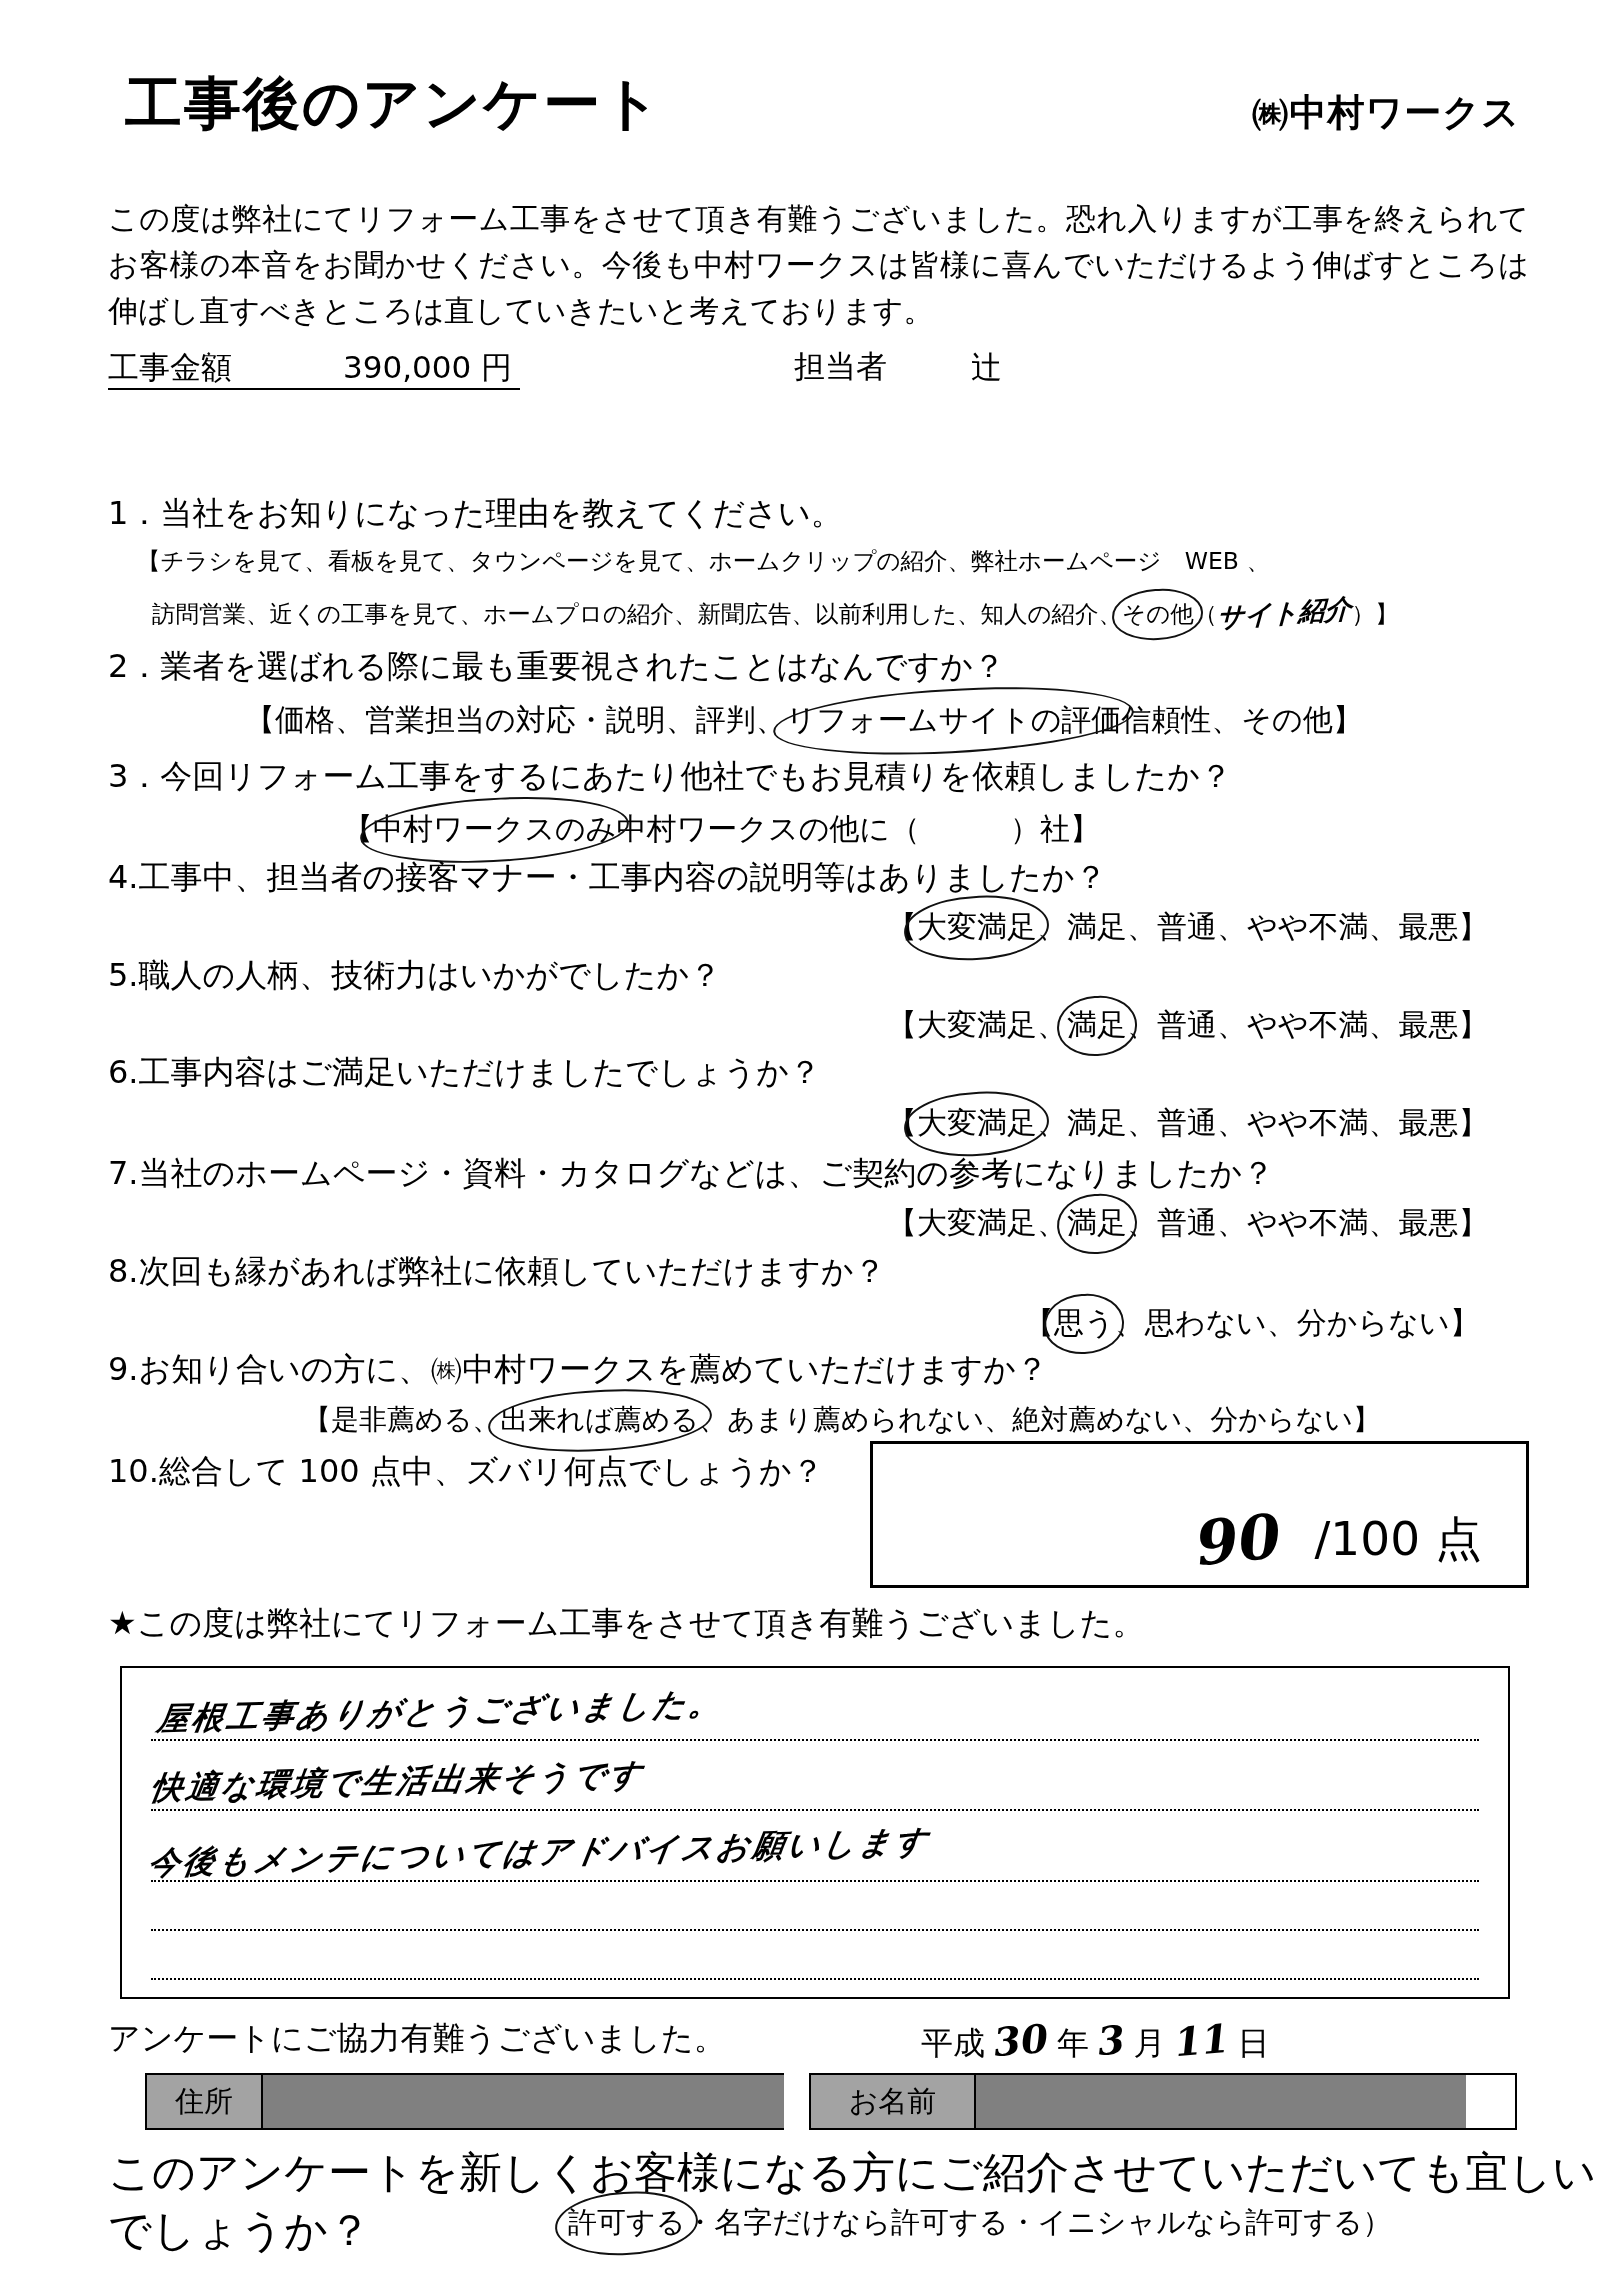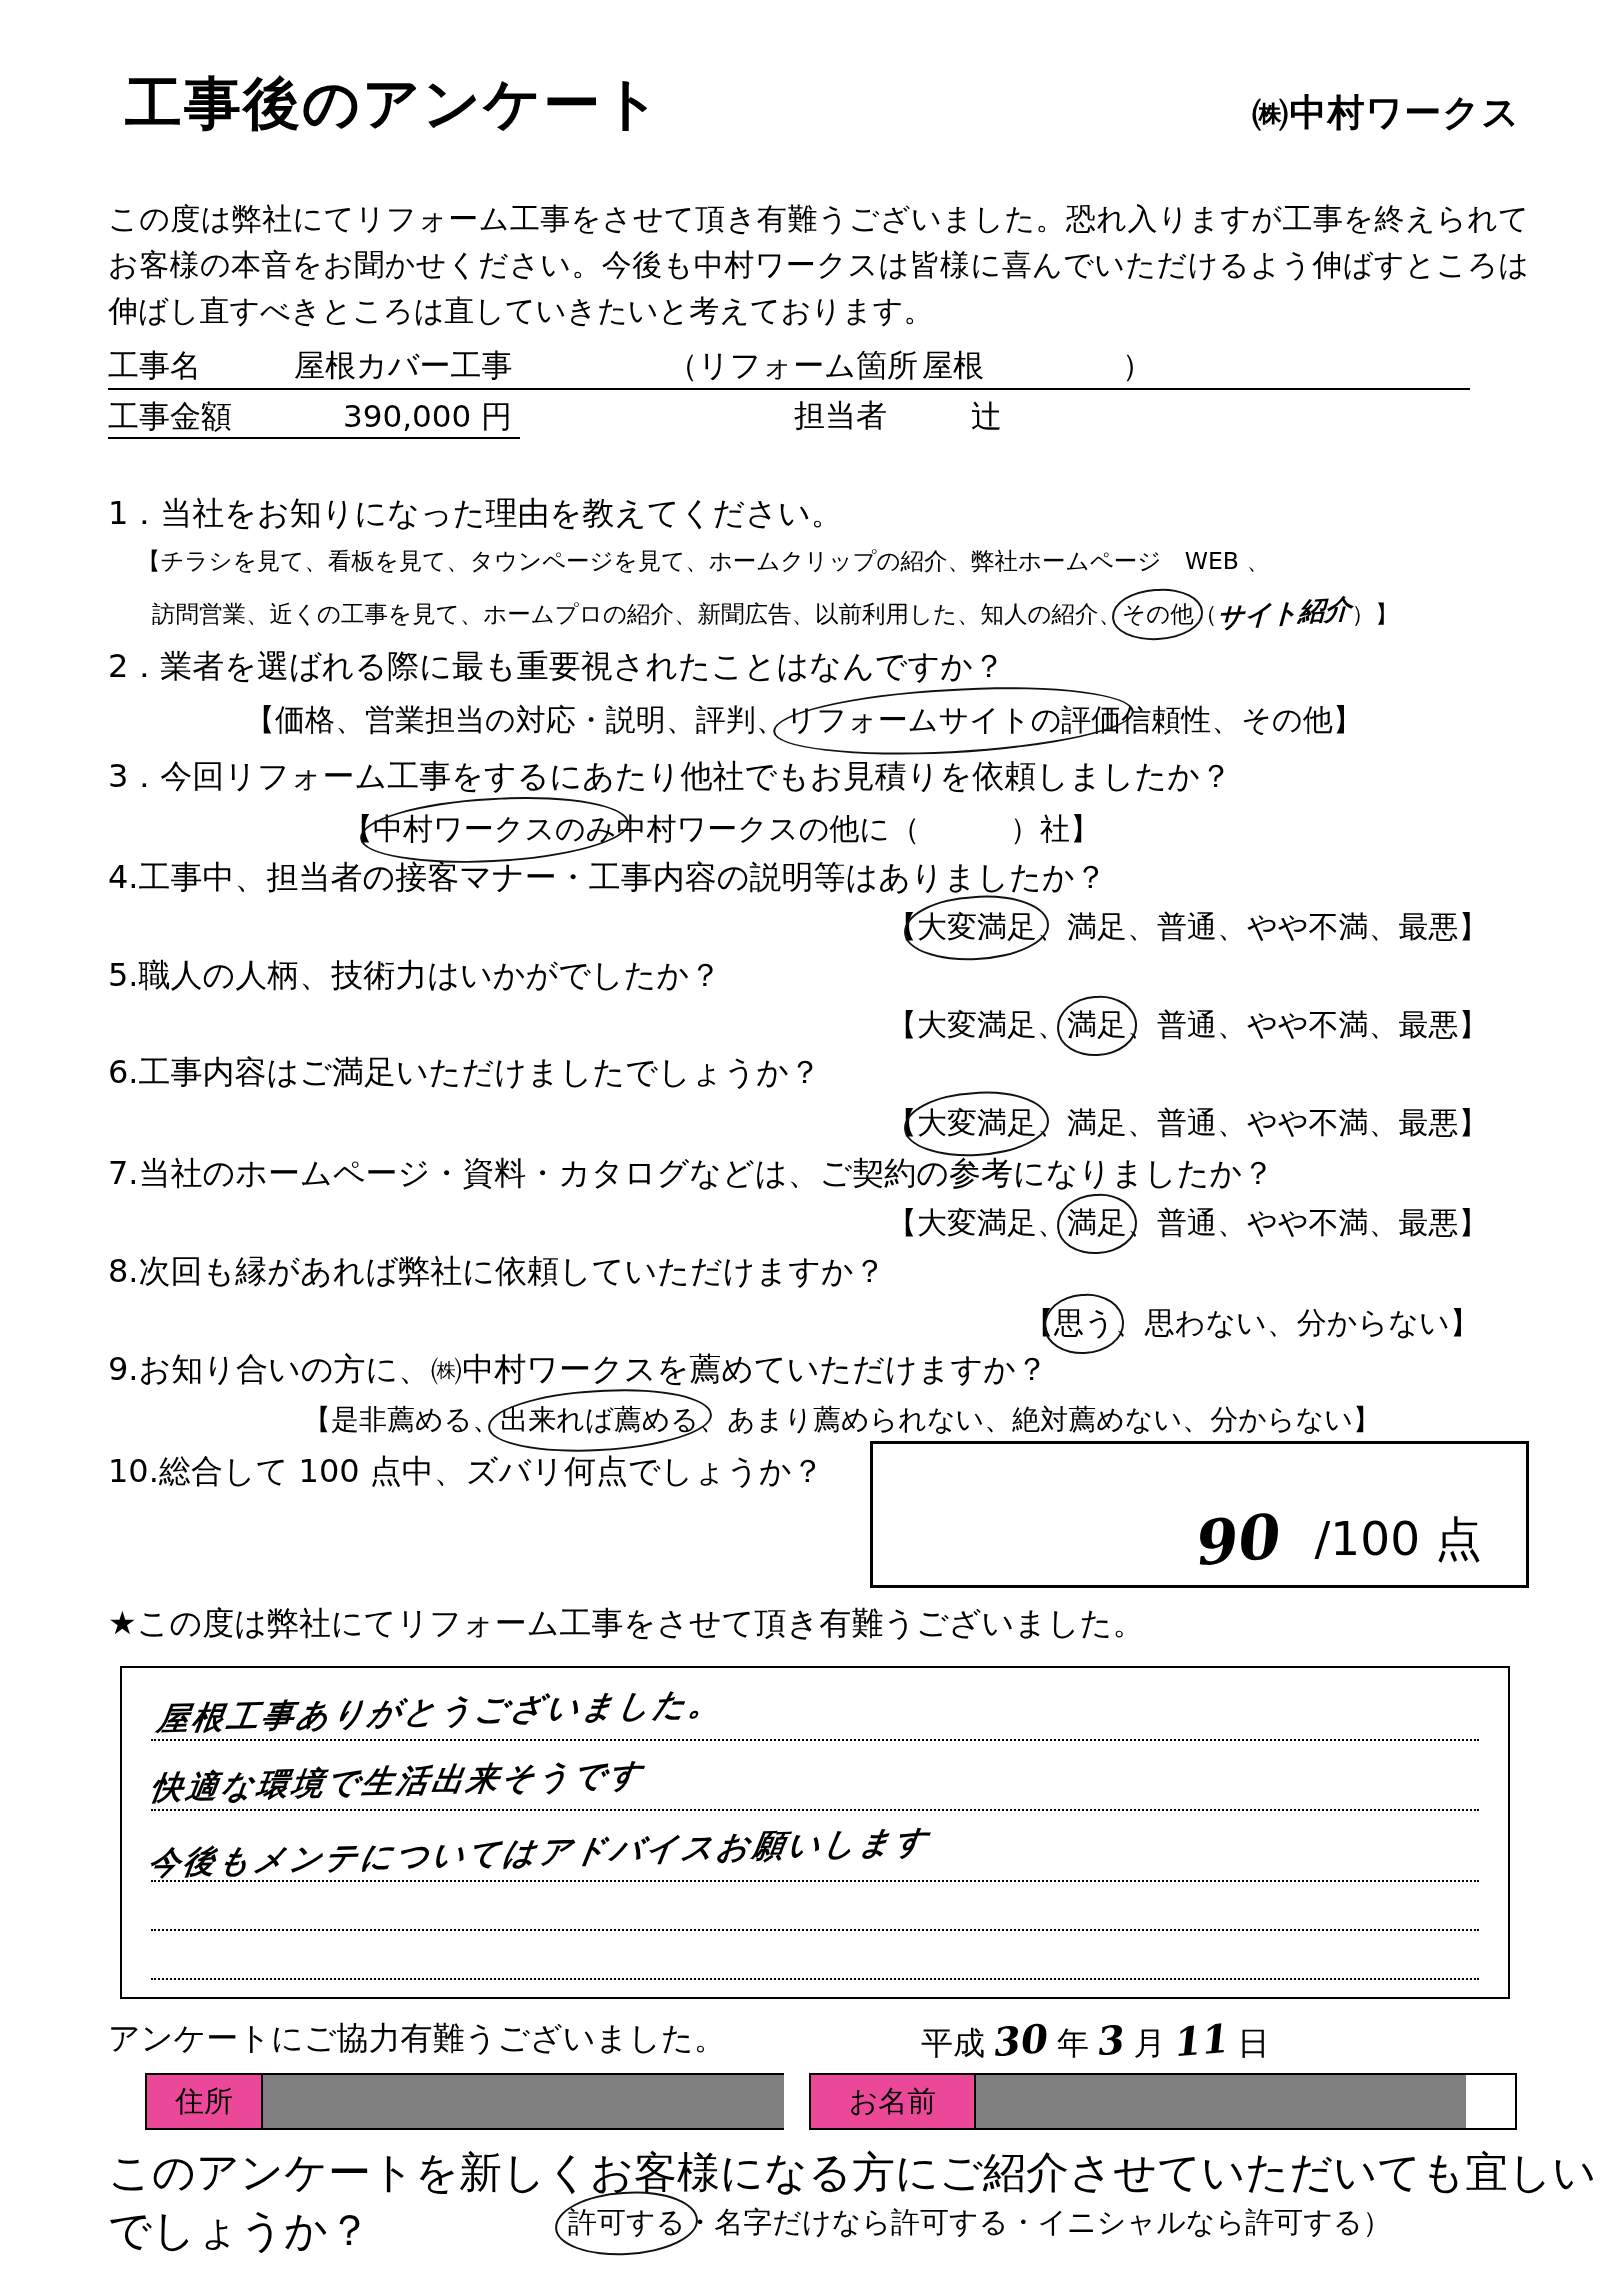--- a/index.html
+++ b/index.html
@@ -146,21 +146,21 @@
     display:inline-block; transform:rotate(-5deg);
     padding:0 8.8px;
   }
   .addr-table {
     position:absolute; left:145px; top:2034px; width:1372px; height:57px;
     display:flex; align-items:stretch;
   }
   .cell-lbl {
     border:2.9px solid #000; width:118px;
     display:flex; align-items:center; justify-content:center;
-    font-size:29px; background:#ec4899;
+    font-size:29px; background:#a3a3a3;
     font-family:"DejaVu Sans","Liberation Sans",sans-serif;
   }
   .cell-redact { background:#808080; border-top:2.9px solid #000; border-bottom:2.9px solid #000; }
   .cell-gap { width:25.5px; }
 
   .consent-q {
     position:absolute; left:108px; top:2105px;
     font-size:43px;
     font-family:"DejaVu Sans","Liberation Sans",sans-serif;
   }
@@ -176,28 +176,20 @@
 <div class="page">
 
   <div class="header">
     <div class="doc-title">工事後のアンケート</div>
     <div class="company">㈱中村ワークス</div>
   </div>
 
   <div class="intro">この度は弊社にてリフォーム工事をさせて頂き有難うございました。恐れ入りますが工事を終えられてお客様の本音をお聞かせください。今後も中村ワークスは皆様に喜んでいただけるよう伸ばすところは伸ばし直すべきところは直していきたいと考えております。</div>
 
   <div class="info-block">
-    <div class="info-row">
-      <span class="lbl r1-name">工事名</span>
-      <span class="lbl r1-val">屋根カバー工事</span>
-      <span class="lbl r1-paren">（リフォーム箇所</span>
-      <span class="lbl r1-place">屋根</span>
-      <span class="lbl r1-close">）</span>
-      <span class="rule-full"></span>
-    </div>
     <div class="info-row">
       <span class="lbl r2-name">工事金額</span>
       <span class="lbl r2-val">390,000 円</span>
       <span class="lbl r2-staff">担当者</span>
       <span class="lbl r2-sval">辻</span>
       <span class="rule-part"></span>
     </div>
   </div>
 
   <div class="qwrap">

